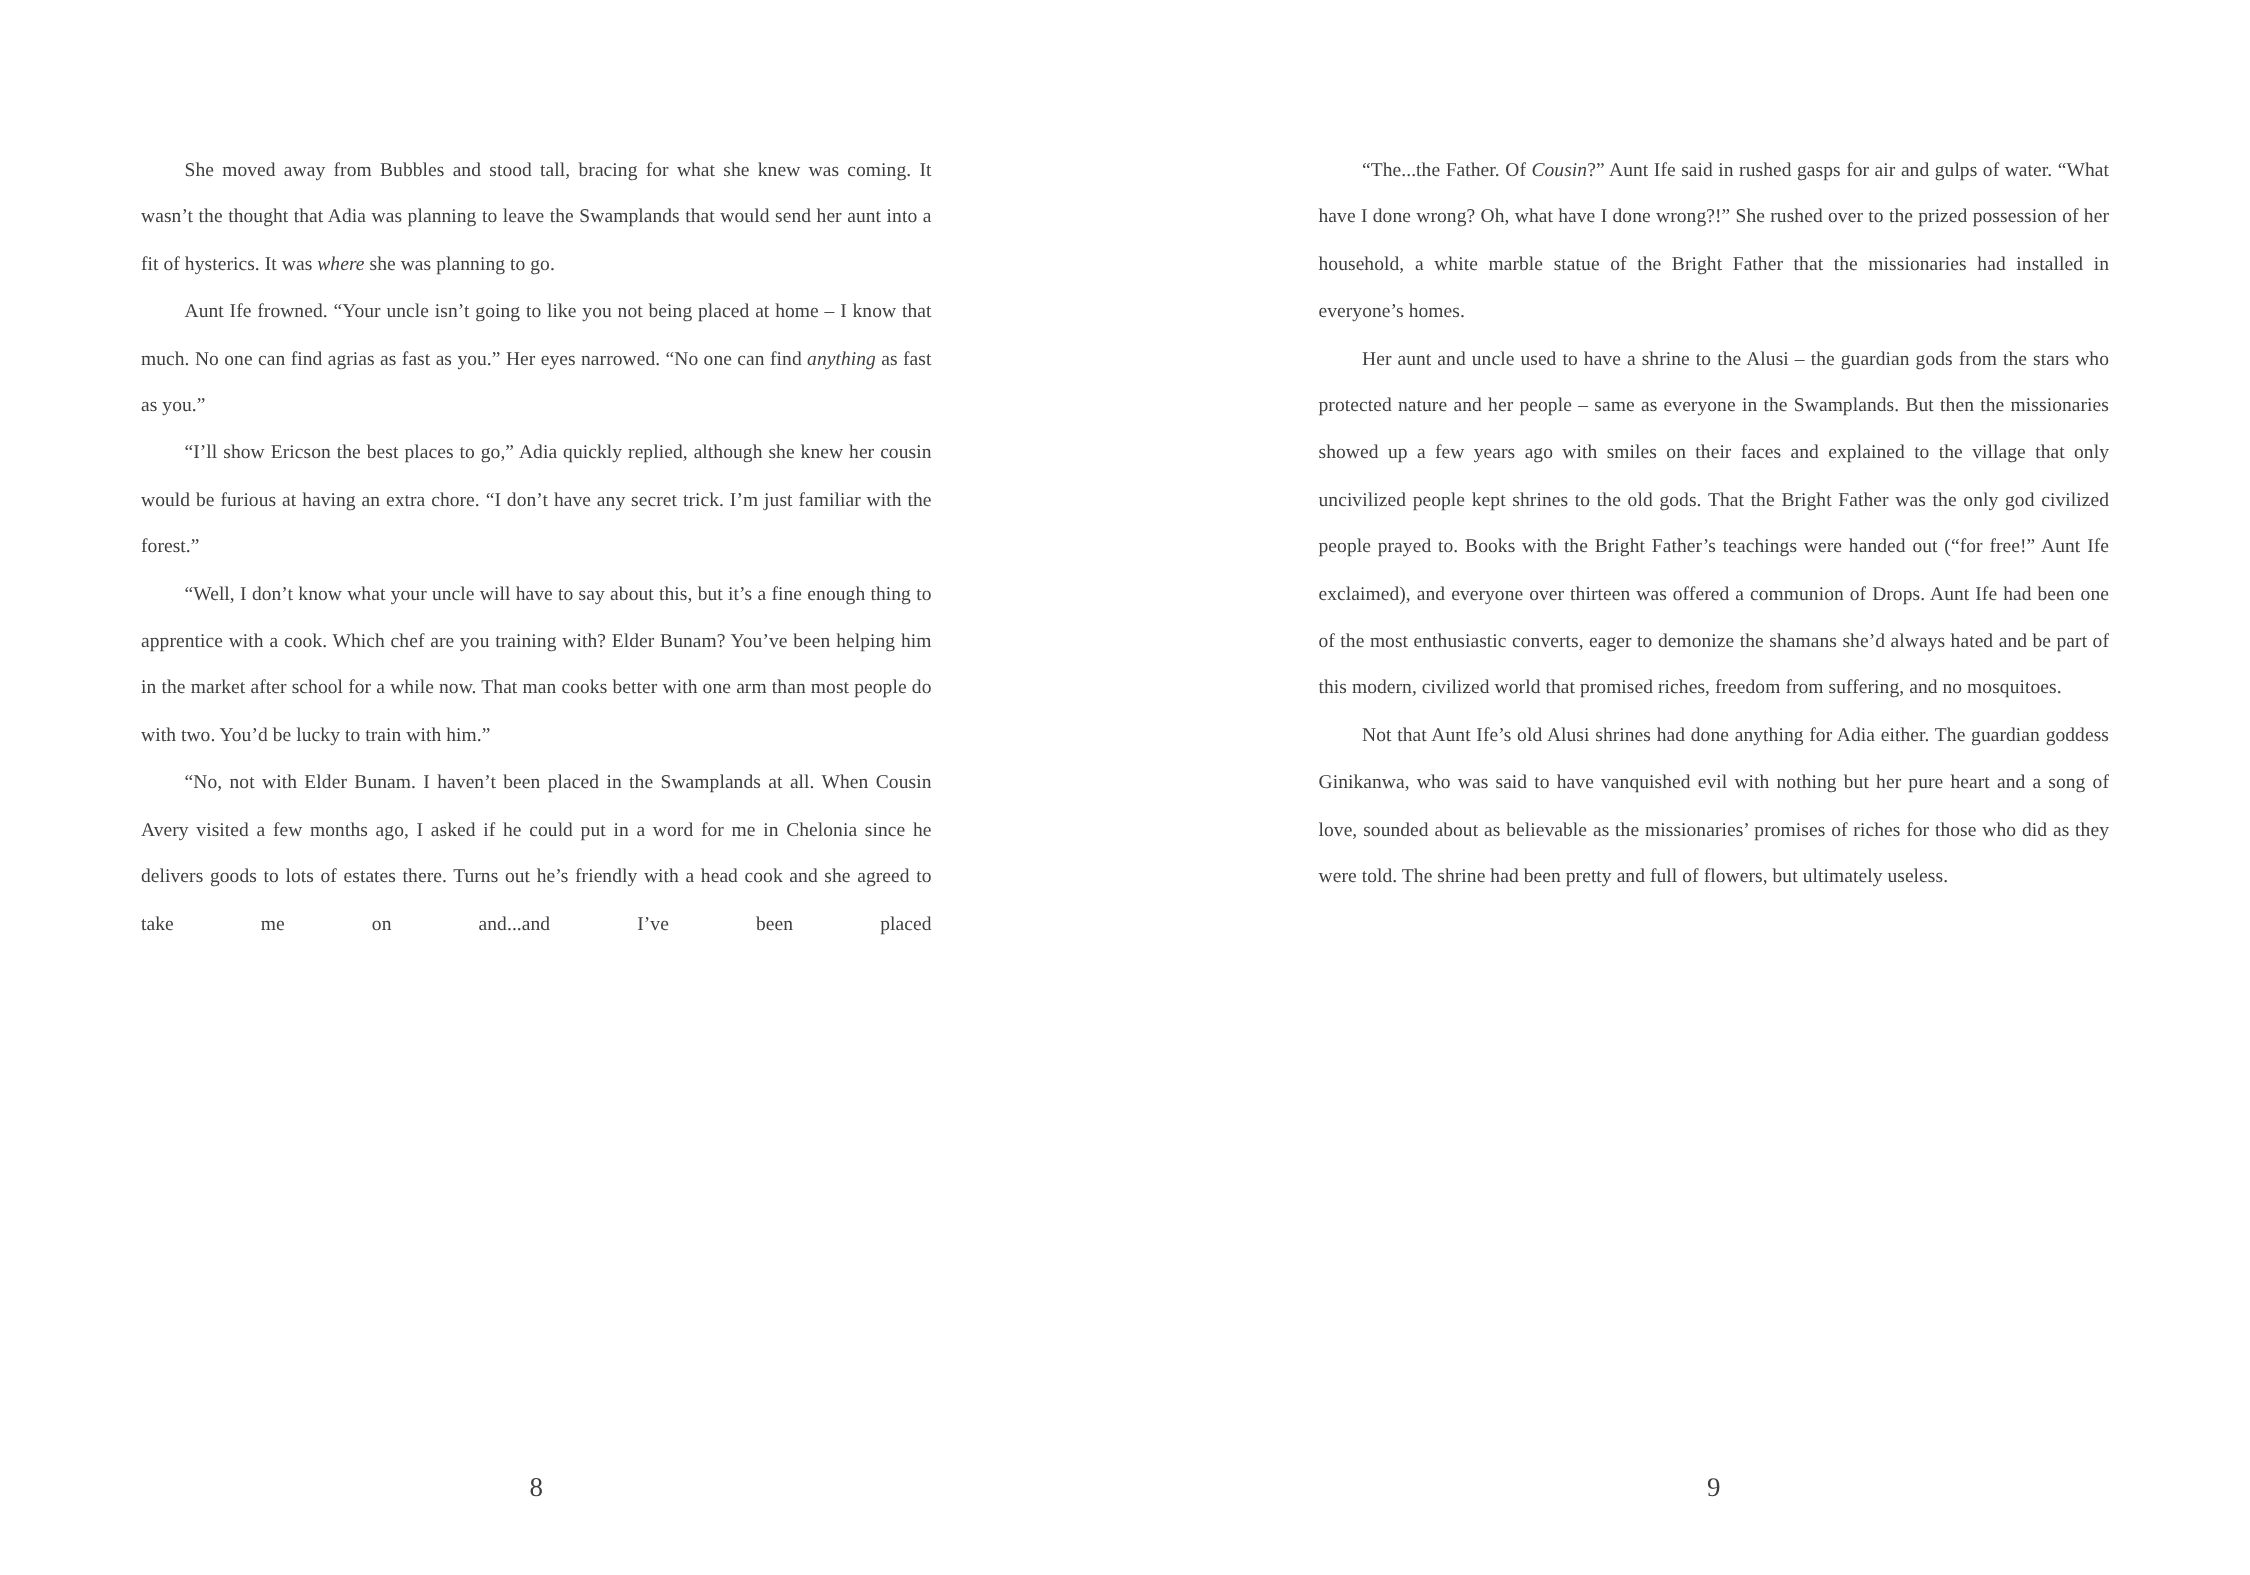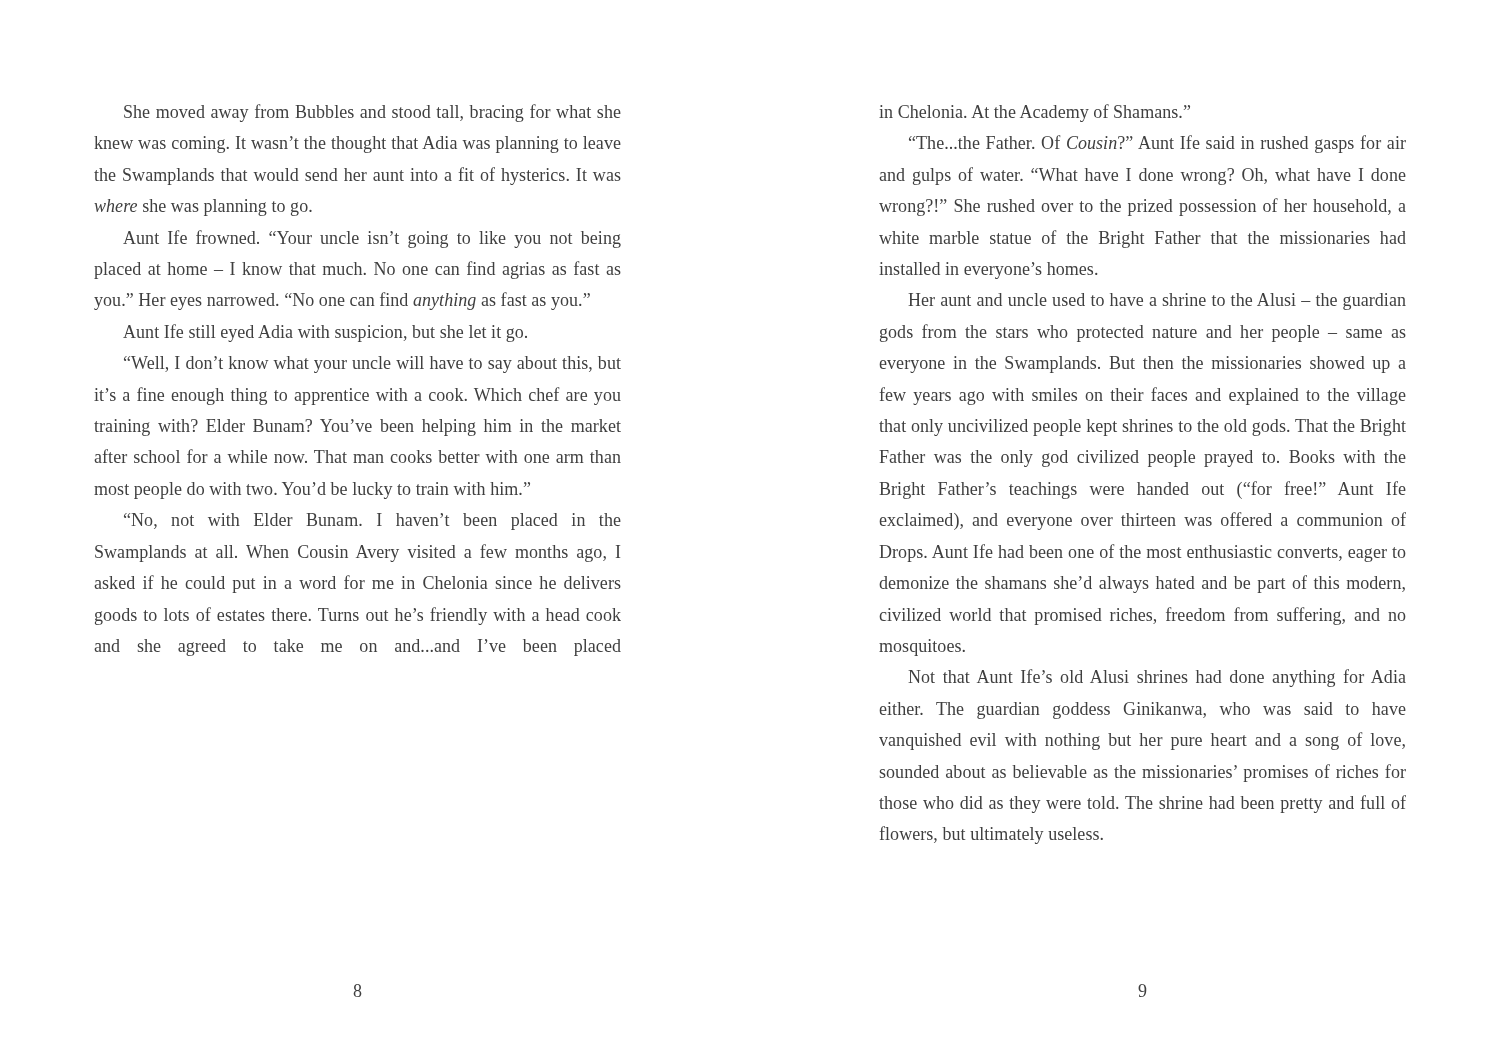--- a/index.html
+++ b/index.html
@@ -23,21 +23,21 @@
   .page-text {
     position: absolute;
     top: 97px;
     width: 527px;
   }
   .page-text.left  { left: 94px;  }
   .page-text.right { left: 879px; }
 
   .para {
     margin: 0;
-    font-size: 18px;
+    font-size: 13px;
     line-height: 31.4px;
     color: #3f3f3f;
     text-align: justify;
     letter-spacing: 0.05px;
   }
   .para.indent { text-indent: 29px; }
   .para.justify-last { text-align-last: justify; }
   .para em { font-style: italic; }
 
   .page-number {
@@ -51,27 +51,26 @@
   .page-number.left  { left: 94px;  }
   .page-number.right { left: 879px; }
 </style>
 </head>
 <body>
 
 <div class="spread">
   <div class="page-text left">
       <p class="para indent"><span>She moved away from Bubbles and stood tall, bracing for what she knew was coming. It wasn’t the thought that Adia was planning to leave the Swamplands that would send her aunt into a fit of hysterics. It was </span><em>where</em><span> she was planning to go.</span></p>
       <p class="para indent"><span>Aunt Ife frowned. “Your uncle isn’t going to like you not being placed at home – I know that much. No one can find agrias as fast as you.” Her eyes narrowed. “No one can find </span><em>anything</em><span> as fast as you.”</span></p>
-      <p class="para indent"><span>Aunt Ife still eyed Adia with suspicion, but she let it go.</span></p>
+      <p class="para indent"><span>“I’ll show Ericson the best places to go,” Adia quickly replied, although she knew her cousin would be furious at having an extra chore. “I don’t have any secret trick. I’m just familiar with the forest.”</span></p>
       <p class="para indent"><span>“Well, I don’t know what your uncle will have to say about this, but it’s a fine enough thing to apprentice with a cook. Which chef are you training with? Elder Bunam? You’ve been helping him in the market after school for a while now. That man cooks better with one arm than most people do with two. You’d be lucky to train with him.”</span></p>
       <p class="para indent justify-last"><span>“No, not with Elder Bunam. I haven’t been placed in the Swamplands at all. When Cousin Avery visited a few months ago, I asked if he could put in a word for me in Chelonia since he delivers goods to lots of estates there. Turns out he’s friendly with a head cook and she agreed to take me on and...and I’ve been placed</span></p>
     </div>
 
   <div class="page-text right">
-      <p class="para"><span>in Chelonia. At the Academy of Shamans.”</span></p>
       <p class="para indent"><span>“The...the Father. Of </span><em>Cousin</em><span>?” Aunt Ife said in rushed gasps for air and gulps of water. “What have I done wrong? Oh, what have I done wrong?!” She rushed over to the prized possession of her household, a white marble statue of the Bright Father that the missionaries had installed in everyone’s homes.</span></p>
       <p class="para indent"><span>Her aunt and uncle used to have a shrine to the Alusi – the guardian gods from the stars who protected nature and her people – same as everyone in the Swamplands. But then the missionaries showed up a few years ago with smiles on their faces and explained to the village that only uncivilized people kept shrines to the old gods. That the Bright Father was the only god civilized people prayed to. Books with the Bright Father’s teachings were handed out (“for free!” Aunt Ife exclaimed), and everyone over thirteen was offered a communion of Drops. Aunt Ife had been one of the most enthusiastic converts, eager to demonize the shamans she’d always hated and be part of this modern, civilized world that promised riches, freedom from suffering, and no mosquitoes.</span></p>
       <p class="para indent"><span>Not that Aunt Ife’s old Alusi shrines had done anything for Adia either. The guardian goddess Ginikanwa, who was said to have vanquished evil with nothing but her pure heart and a song of love, sounded about as believable as the missionaries’ promises of riches for those who did as they were told. The shrine had been pretty and full of flowers, but ultimately useless.</span></p>
     </div>
 
   <div class="page-number left">8</div>
 
   <div class="page-number right">9</div>
 </div>
 

